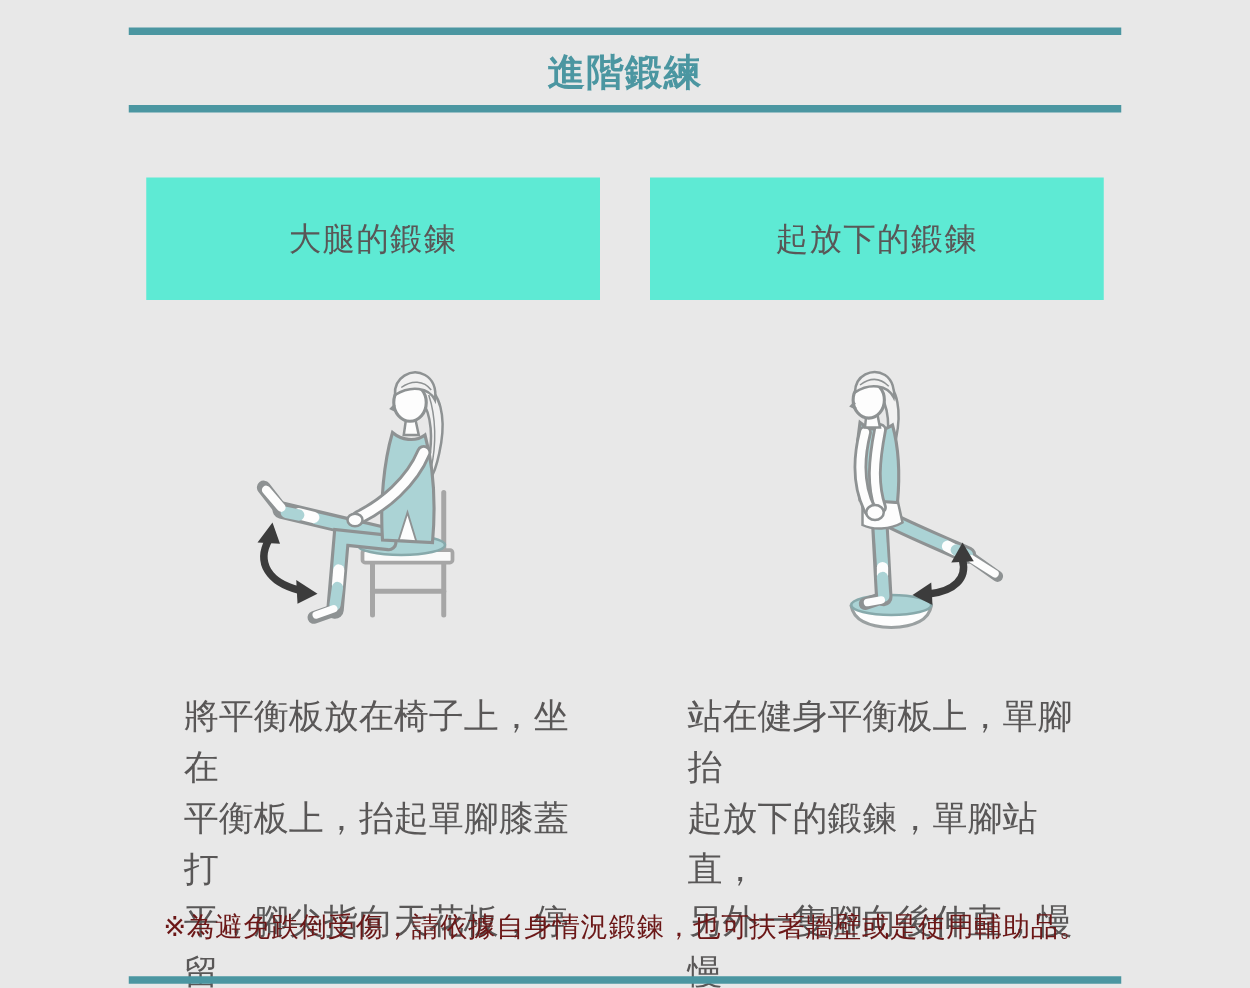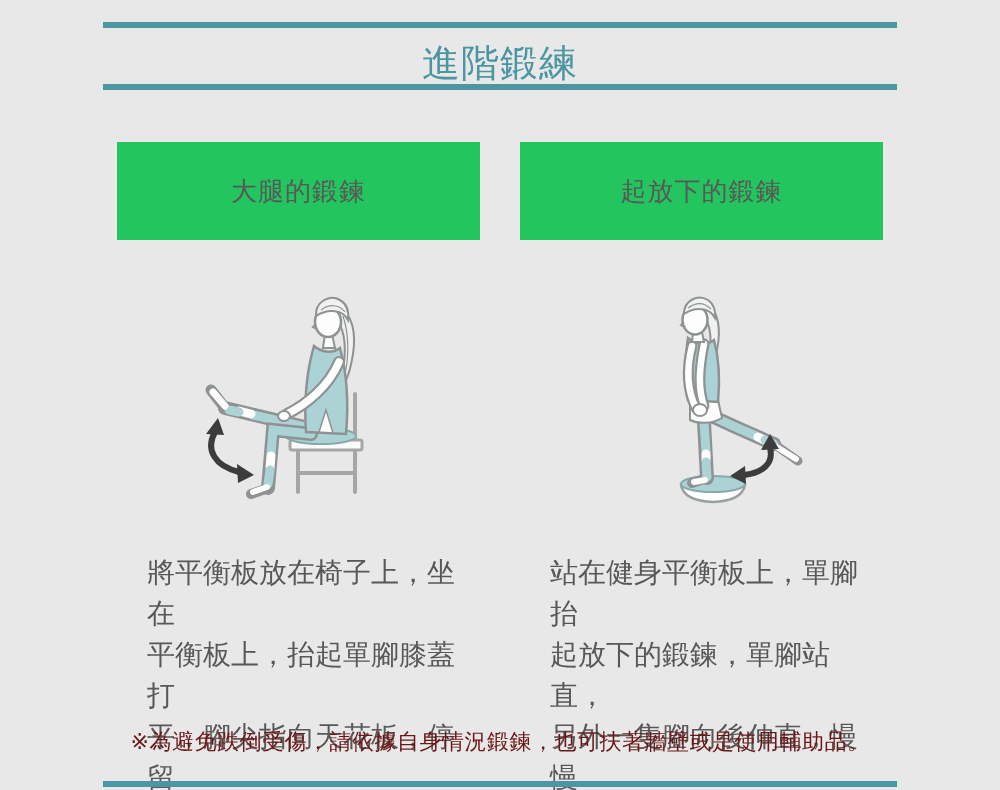--- a/index.html
+++ b/index.html
@@ -7,27 +7,27 @@
     width:1000px;height:790px;position:relative;overflow:hidden;
     background:#e8e8e8;
     font-family:"DejaVu Sans","Liberation Sans",sans-serif;
   }
   .rule{position:absolute;left:103px;width:794px;height:6px;background:#4b96a1;}
   #rule-top{top:22px}
   #rule-mid{top:84px}
   #rule-bottom{top:781px}
   .page-title{
     position:absolute;top:38px;left:0;width:1000px;text-align:center;
-    font-size:38px;font-weight:400;color:#4b96a1;letter-spacing:1px;
+    font-size:30px;font-weight:700;color:#4b96a1;letter-spacing:1px;
   }
   .column{position:absolute;top:142px;width:363px;}
   #col-left{left:117px}
   #col-right{left:520px}
   .heading-box{
-    height:98px;background:#22c55e;
+    height:98px;background:#5eead4;
     display:flex;align-items:center;justify-content:center;
     font-size:26px;color:#595757;letter-spacing:1px;
   }
   .figure{position:relative;height:312px;}
   .figure svg{position:absolute;top:42px;}
   #fig-left svg{left:76px;}
   #fig-right svg{left:104px;}
   .desc{
     font-size:28px;line-height:41px;color:#595757;
     white-space:pre-line;padding-left:30px;letter-spacing:0px;

